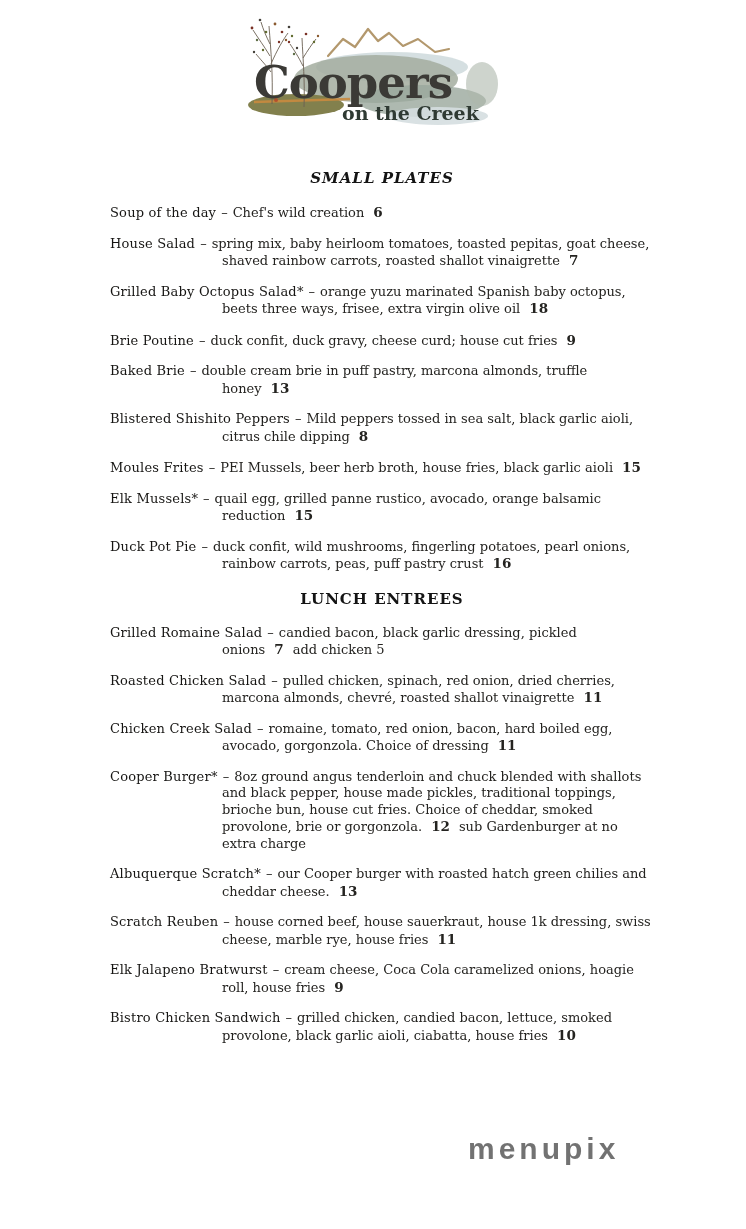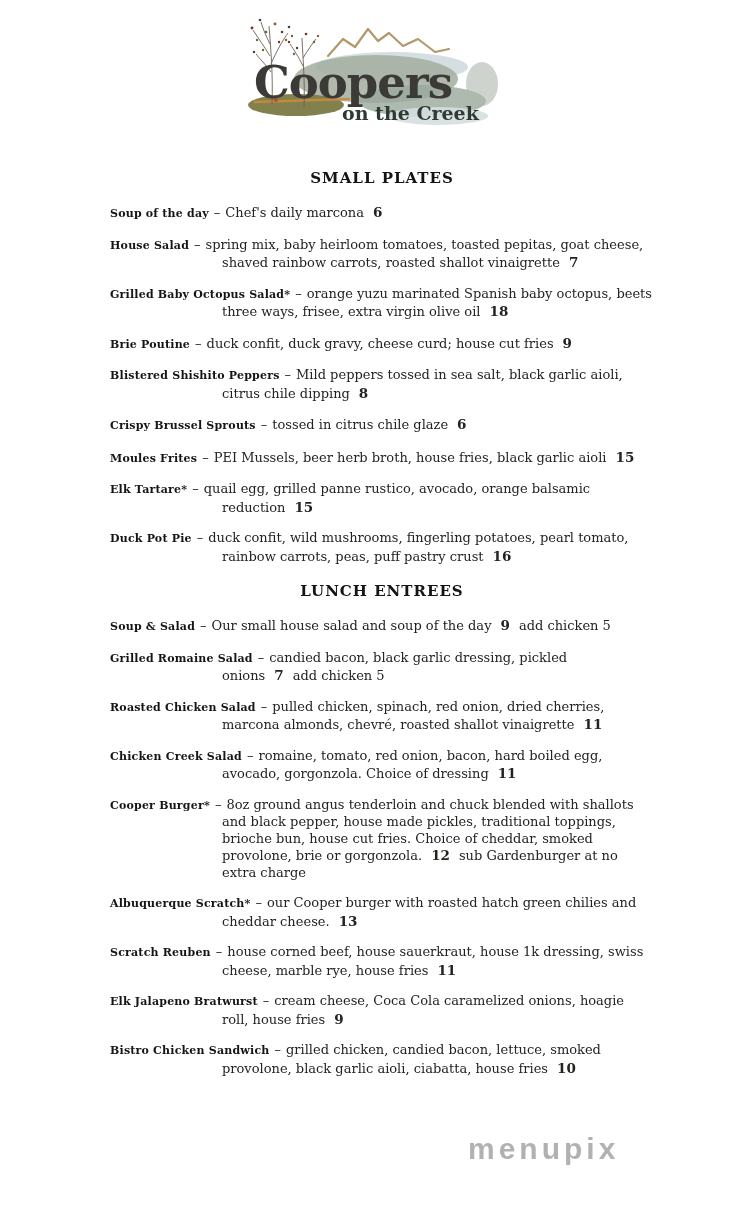--- a/index.html
+++ b/index.html
@@ -21,46 +21,46 @@
   
   .menu-body { padding: 0 92px 0 110px; }
   .section-title {
     text-align: center;
     font-weight: bold;
     font-size: 15px;
     letter-spacing: 1px;
     color: #141414;
     margin: 23px 0 17px 0;
   }
-  .section-title.italic { }
+  .section-title.italic { font-style: italic; }
   .section-title.later { margin-top: 17px; }
 
   .menu-item {
     font-size: 13px;
     line-height: 16.5px;
     margin-bottom: 14px;
     padding-left: 112px;
     text-indent: -112px;
     color: #242320;
   }
-  .item-name { font-weight: bold; font-size: 11px; letter-spacing: 0.2px; color: #161513; }
+  .item-name { font-weight: normal; font-size: 13px; letter-spacing: 0.2px; color: #161513; }
   .item-sep { margin: 0 5px; }
   .item-price { font-weight: bold; margin-left: 9px; font-size: 13.5px; }
   .item-note { margin-left: 9px; }
 
   
   .watermark {
     position: absolute;
     z-index: 0;
     top: 1120px; left: 468px;
     font-family: "Liberation Sans", sans-serif;
     font-weight: bold;
     font-size: 30px;
     letter-spacing: 4px;
-    color: #737373;
+    color: #000000;
     opacity: 0.55;
   }
 </style>
 </head>
 <body>
 
 <div id="page">
 
   <div class="watermark">menupix</div>
 
@@ -112,31 +112,30 @@
             <circle cx="52" cy="42" r="1.2" fill="#5e6e46"></circle>
         </g>
 
         <text x="12" y="86" font-family="DejaVu Serif, serif" font-size="45" font-weight="bold" fill="#3b3a36" letter-spacing="-1">Coopers</text>
         <text x="100" y="108" font-family="DejaVu Serif, serif" font-size="19" font-weight="bold" fill="#2f3a33">on the Creek</text>
       </svg>
     </div>
 
     <div class="menu-body" id="sections-root">
         <div class="section-title italic">SMALL PLATES</div>
-        <p class="menu-item"><span class="item-name">Soup of the day</span><span class="item-sep">–</span><span class="item-desc">Chef's daily marcona</span><span class="item-price">6</span></p>
+        <p class="menu-item"><span class="item-name">Soup of the day</span><span class="item-sep">–</span><span class="item-desc">Chef's wild creation</span><span class="item-price">6</span></p>
         <p class="menu-item"><span class="item-name">House Salad</span><span class="item-sep">–</span><span class="item-desc">spring mix, baby heirloom tomatoes, toasted pepitas, goat cheese, shaved rainbow carrots, roasted shallot vinaigrette</span><span class="item-price">7</span></p>
         <p class="menu-item"><span class="item-name">Grilled Baby Octopus Salad*</span><span class="item-sep">–</span><span class="item-desc">orange yuzu marinated Spanish baby octopus, beets three ways, frisee, extra virgin olive oil</span><span class="item-price">18</span></p>
         <p class="menu-item"><span class="item-name">Brie Poutine</span><span class="item-sep">–</span><span class="item-desc">duck confit, duck gravy, cheese curd; house cut fries</span><span class="item-price">9</span></p>
+        <p class="menu-item"><span class="item-name">Baked Brie</span><span class="item-sep">–</span><span class="item-desc">double cream brie in puff pastry, marcona almonds, truffle honey</span><span class="item-price">13</span></p>
         <p class="menu-item"><span class="item-name">Blistered Shishito Peppers</span><span class="item-sep">–</span><span class="item-desc">Mild peppers tossed in sea salt, black garlic aioli, citrus chile dipping</span><span class="item-price">8</span></p>
-        <p class="menu-item"><span class="item-name">Crispy Brussel Sprouts</span><span class="item-sep">–</span><span class="item-desc">tossed in citrus chile glaze</span><span class="item-price">6</span></p>
         <p class="menu-item"><span class="item-name">Moules Frites</span><span class="item-sep">–</span><span class="item-desc">PEI Mussels, beer herb broth, house fries, black garlic aioli</span><span class="item-price">15</span></p>
-        <p class="menu-item"><span class="item-name">Elk Tartare*</span><span class="item-sep">–</span><span class="item-desc">quail egg, grilled panne rustico, avocado, orange balsamic reduction</span><span class="item-price">15</span></p>
-        <p class="menu-item"><span class="item-name">Duck Pot Pie</span><span class="item-sep">–</span><span class="item-desc">duck confit, wild mushrooms, fingerling potatoes, pearl tomato, rainbow carrots, peas, puff pastry crust</span><span class="item-price">16</span></p>
+        <p class="menu-item"><span class="item-name">Elk Mussels*</span><span class="item-sep">–</span><span class="item-desc">quail egg, grilled panne rustico, avocado, orange balsamic reduction</span><span class="item-price">15</span></p>
+        <p class="menu-item"><span class="item-name">Duck Pot Pie</span><span class="item-sep">–</span><span class="item-desc">duck confit, wild mushrooms, fingerling potatoes, pearl onions, rainbow carrots, peas, puff pastry crust</span><span class="item-price">16</span></p>
         <div class="section-title later">LUNCH ENTREES</div>
-        <p class="menu-item"><span class="item-name">Soup &amp; Salad</span><span class="item-sep">–</span><span class="item-desc">Our small house salad and soup of the day</span><span class="item-price">9</span><span class="item-note">add chicken 5</span></p>
         <p class="menu-item"><span class="item-name">Grilled Romaine Salad</span><span class="item-sep">–</span><span class="item-desc">candied bacon, black garlic dressing, pickled onions</span><span class="item-price">7</span><span class="item-note">add chicken  5</span></p>
         <p class="menu-item"><span class="item-name">Roasted Chicken Salad</span><span class="item-sep">–</span><span class="item-desc">pulled chicken, spinach, red onion, dried cherries, marcona almonds, chevré, roasted shallot vinaigrette</span><span class="item-price">11</span></p>
         <p class="menu-item"><span class="item-name">Chicken Creek Salad</span><span class="item-sep">–</span><span class="item-desc">romaine, tomato, red onion, bacon, hard boiled egg, avocado, gorgonzola. Choice of dressing</span><span class="item-price">11</span></p>
         <p class="menu-item"><span class="item-name">Cooper Burger*</span><span class="item-sep">–</span><span class="item-desc">8oz ground angus tenderloin and chuck blended with shallots and black pepper, house made pickles, traditional toppings, brioche bun, house cut fries. Choice of cheddar, smoked provolone, brie or gorgonzola.</span><span class="item-price">12</span><span class="item-note">sub Gardenburger at no extra charge</span></p>
         <p class="menu-item"><span class="item-name">Albuquerque Scratch*</span><span class="item-sep">–</span><span class="item-desc">our Cooper burger with roasted hatch green chilies and cheddar cheese.</span><span class="item-price">13</span></p>
         <p class="menu-item"><span class="item-name">Scratch Reuben</span><span class="item-sep">–</span><span class="item-desc">house corned beef, house sauerkraut, house 1k dressing, swiss cheese, marble rye, house fries</span><span class="item-price">11</span></p>
         <p class="menu-item"><span class="item-name">Elk Jalapeno Bratwurst</span><span class="item-sep">–</span><span class="item-desc">cream cheese, Coca Cola caramelized onions, hoagie roll, house fries</span><span class="item-price">9</span></p>
         <p class="menu-item"><span class="item-name">Bistro Chicken Sandwich</span><span class="item-sep">–</span><span class="item-desc">grilled chicken, candied bacon, lettuce, smoked provolone, black garlic aioli, ciabatta, house fries</span><span class="item-price">10</span></p>
       </div>
 

